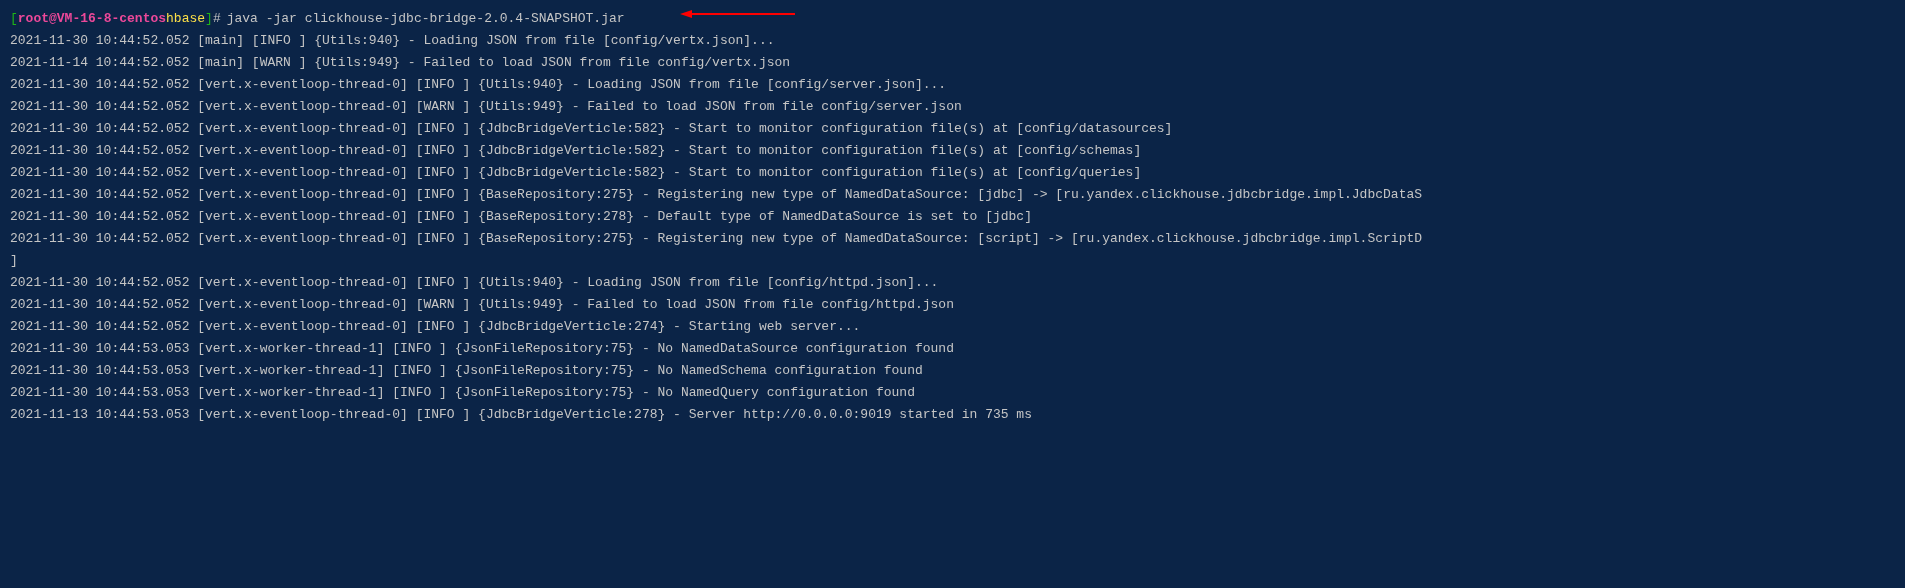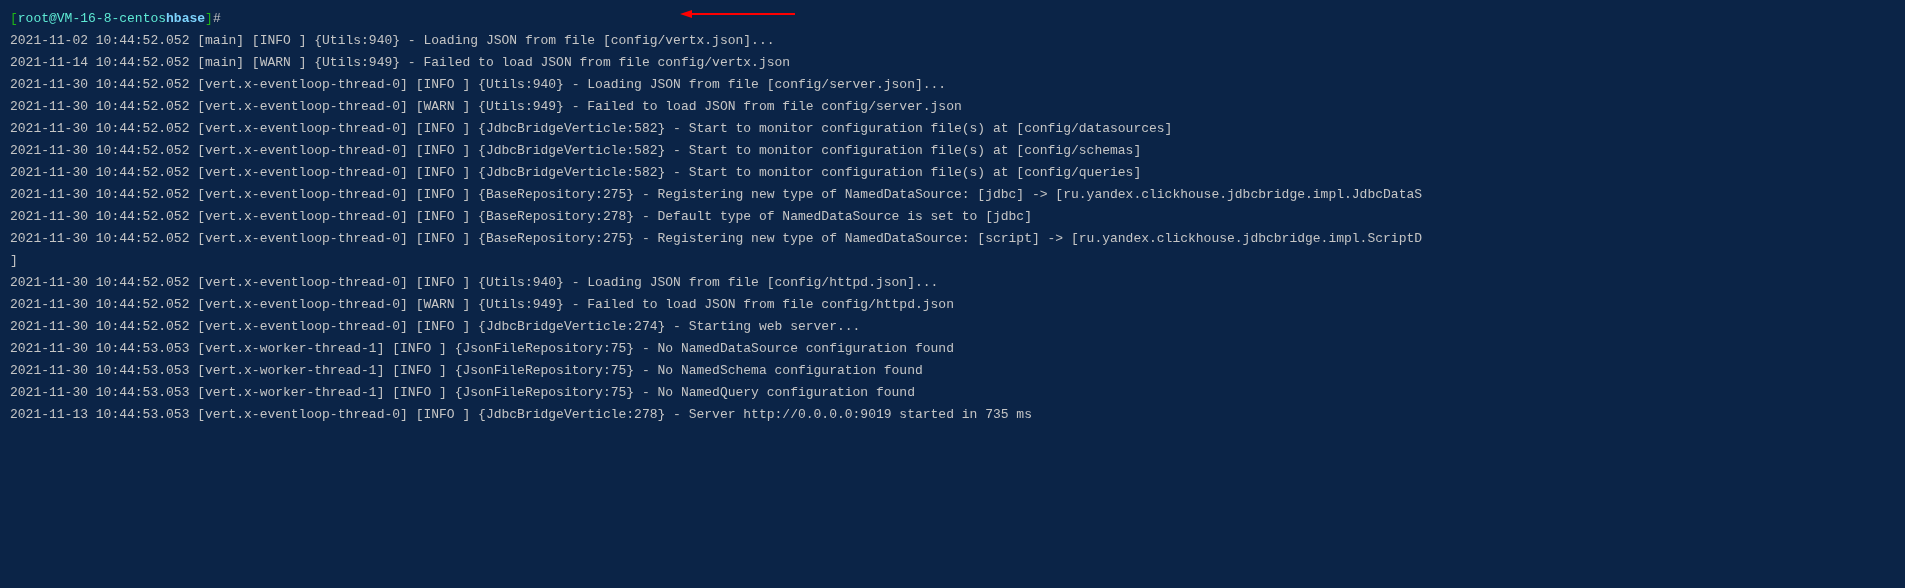--- a/index.html
+++ b/index.html
@@ -13,22 +13,22 @@
       width: 1905px;
       min-height: 588px;
       white-space: nowrap;
       overflow: hidden;
       position: relative;
     }
     .prompt-line {
       display: flex;
       align-items: center;
     }
-    .prompt-user { color: #5eead4; }
-    .prompt-dir  { color: #7dd3fc; font-weight: bold; }
+    .prompt-user { color: #ec4899; font-weight: bold; }
+    .prompt-dir  { color: #fde047; }
     .prompt-bracket { color: #1fb517; }
     .prompt-hash { color: #c5c5c5; margin-right: 6px; }
     .cmd { color: #c5c5c5; }
     .arrow {
       position: absolute;
       left: 680px;
       top: 9px;
       width: 115px;
       height: 10px;
       pointer-events: none;
@@ -41,31 +41,32 @@
 </head>
 <body>
 
 <div class="prompt-line">
   <span class="prompt-bracket">[</span>
   <span class="prompt-user">root@VM-16-8-centos</span>
   <span class="prompt-bracket"> </span>
   <span class="prompt-dir">hbase</span>
   <span class="prompt-bracket">]</span>
   <span class="prompt-hash">#</span>
+  <span class="cmd">java -jar clickhouse-jdbc-bridge-2.0.4-SNAPSHOT.jar</span>
 </div>
 
 <div class="arrow">
   <svg width="115" height="10" viewBox="0 0 115 10">
     <line x1="10" y1="5" x2="115" y2="5" stroke="#ff0000" stroke-width="2"></line>
     <polygon points="0,5 12,1 12,9" fill="#ff0000"></polygon>
   </svg>
 </div>
 
 <div id="log-container">
-    <div class="log-line">2021-11-02 10:44:52.052 [main] [INFO ] {Utils:940} - Loading JSON from file [config/vertx.json]...</div>
+    <div class="log-line">2021-11-30 10:44:52.052 [main] [INFO ] {Utils:940} - Loading JSON from file [config/vertx.json]...</div>
     <div class="log-line">2021-11-14 10:44:52.052 [main] [WARN ] {Utils:949} - Failed to load JSON from file config/vertx.json</div>
     <div class="log-line">2021-11-30 10:44:52.052 [vert.x-eventloop-thread-0] [INFO ] {Utils:940} - Loading JSON from file [config/server.json]...</div>
     <div class="log-line">2021-11-30 10:44:52.052 [vert.x-eventloop-thread-0] [WARN ] {Utils:949} - Failed to load JSON from file config/server.json</div>
     <div class="log-line">2021-11-30 10:44:52.052 [vert.x-eventloop-thread-0] [INFO ] {JdbcBridgeVerticle:582} - Start to monitor configuration file(s) at [config/datasources]</div>
     <div class="log-line">2021-11-30 10:44:52.052 [vert.x-eventloop-thread-0] [INFO ] {JdbcBridgeVerticle:582} - Start to monitor configuration file(s) at [config/schemas]</div>
     <div class="log-line">2021-11-30 10:44:52.052 [vert.x-eventloop-thread-0] [INFO ] {JdbcBridgeVerticle:582} - Start to monitor configuration file(s) at [config/queries]</div>
     <div class="log-line">2021-11-30 10:44:52.052 [vert.x-eventloop-thread-0] [INFO ] {BaseRepository:275} - Registering new type of NamedDataSource: [jdbc] -&gt; [ru.yandex.clickhouse.jdbcbridge.impl.JdbcDataS</div>
     <div class="log-line">2021-11-30 10:44:52.052 [vert.x-eventloop-thread-0] [INFO ] {BaseRepository:278} - Default type of NamedDataSource is set to [jdbc]</div>
     <div class="log-line">2021-11-30 10:44:52.052 [vert.x-eventloop-thread-0] [INFO ] {BaseRepository:275} - Registering new type of NamedDataSource: [script] -&gt; [ru.yandex.clickhouse.jdbcbridge.impl.ScriptD</div>
     <div class="log-line">]</div>

